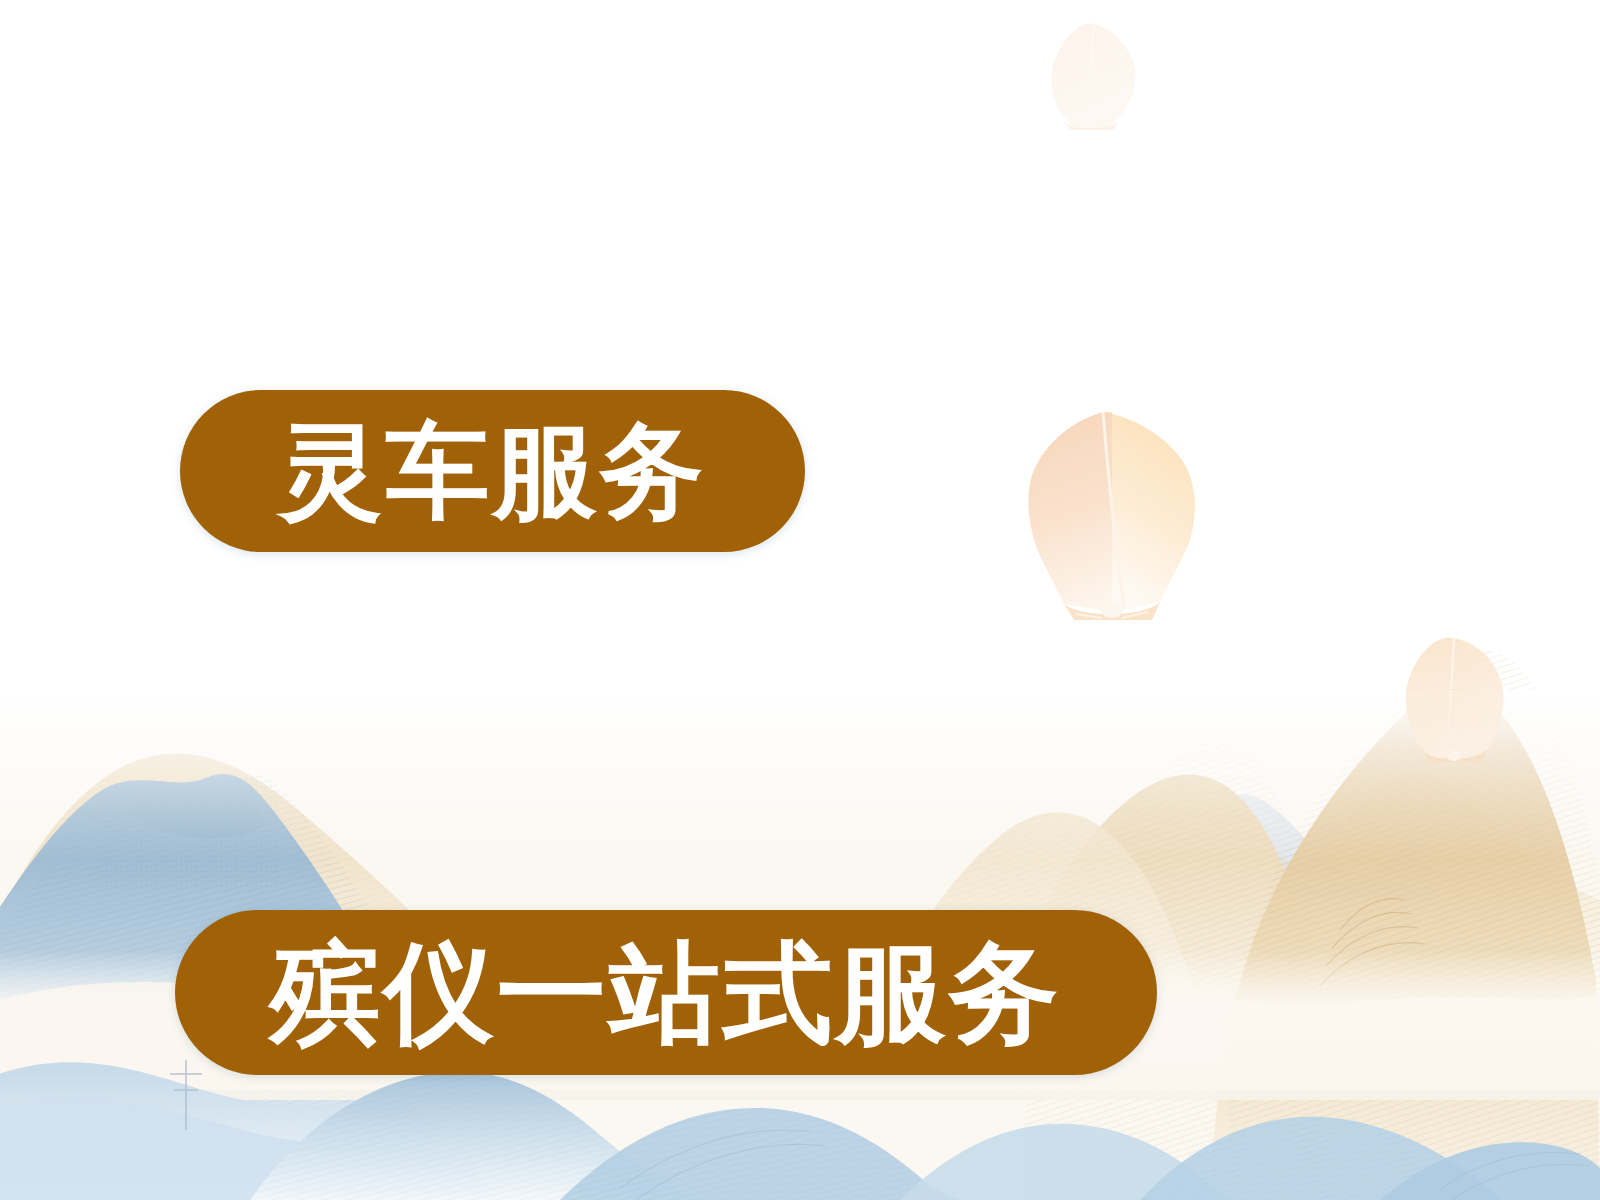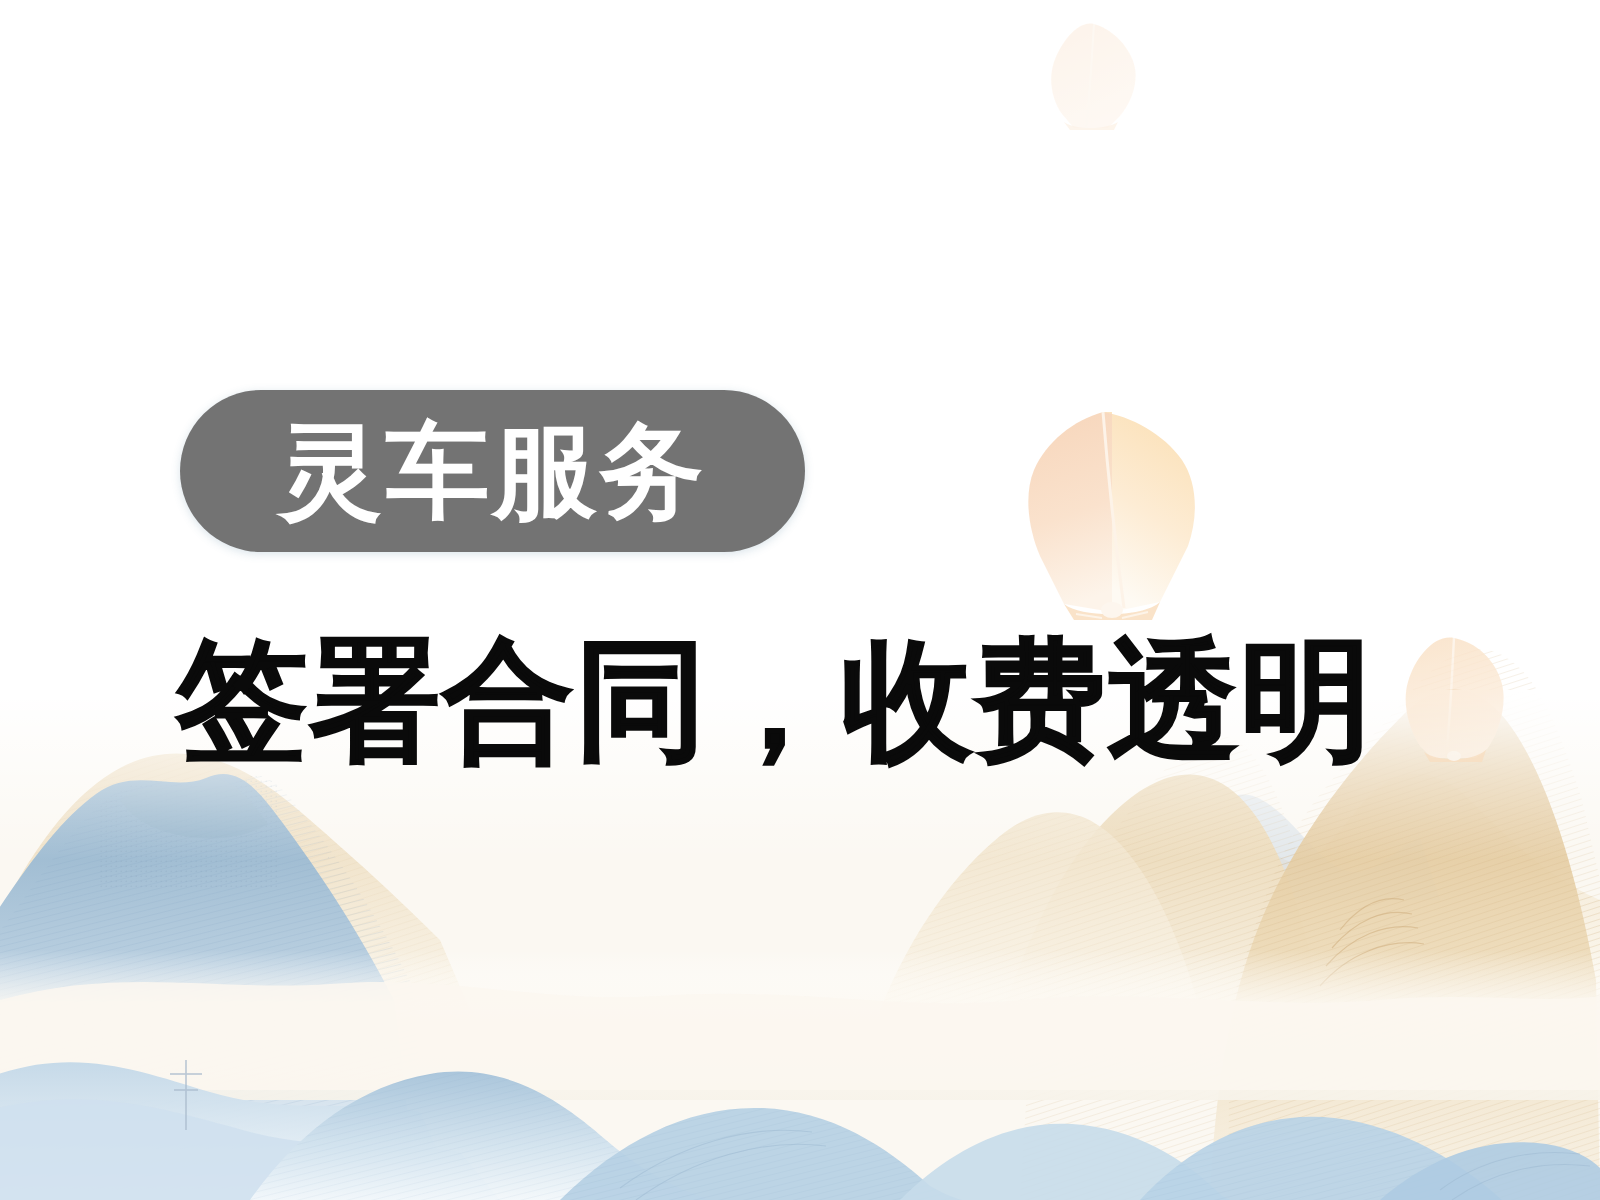--- a/index.html
+++ b/index.html
@@ -52,21 +52,21 @@
     -webkit-text-stroke:1.5px #0a0a0a;
   }
 
   
   .pill{
     position:absolute;
     display:flex;
     align-items:center;
     justify-content:center;
     border-radius:999px;
-    background:#737373;
+    background:#a16207;
     box-shadow:0 2px 10px rgba(70,120,150,.20);
   }
   .pill .pill-text{
     font-family:"Liberation Sans","DejaVu Sans",sans-serif;
     font-weight:700;
     color:#ffffff;
     white-space:nowrap;
     letter-spacing:3px;
   }
   #pill-1{left:180px;top:390px;width:625px;height:162px;}
@@ -296,16 +296,18 @@
       <path d="M26 120 C40 130 74 130 88 118 L84 130 L32 130 Z" fill="#f9ddbe" opacity="0.85"></path>
       <ellipse cx="56" cy="124" rx="7" ry="5" fill="#fef8f1"></ellipse>
     </svg>
   </div>
 
 
   <div class="pill" id="pill-1">
     <span class="pill-text">灵车服务</span>
   </div>
 
-  <div class="subline">签署合同，收费透明</div>
-
+
+  <div class="pill" id="pill-2">
+    <span class="pill-text">殡仪一站式服务</span>
+  </div>
 
 </div>
 
 </body></html>

